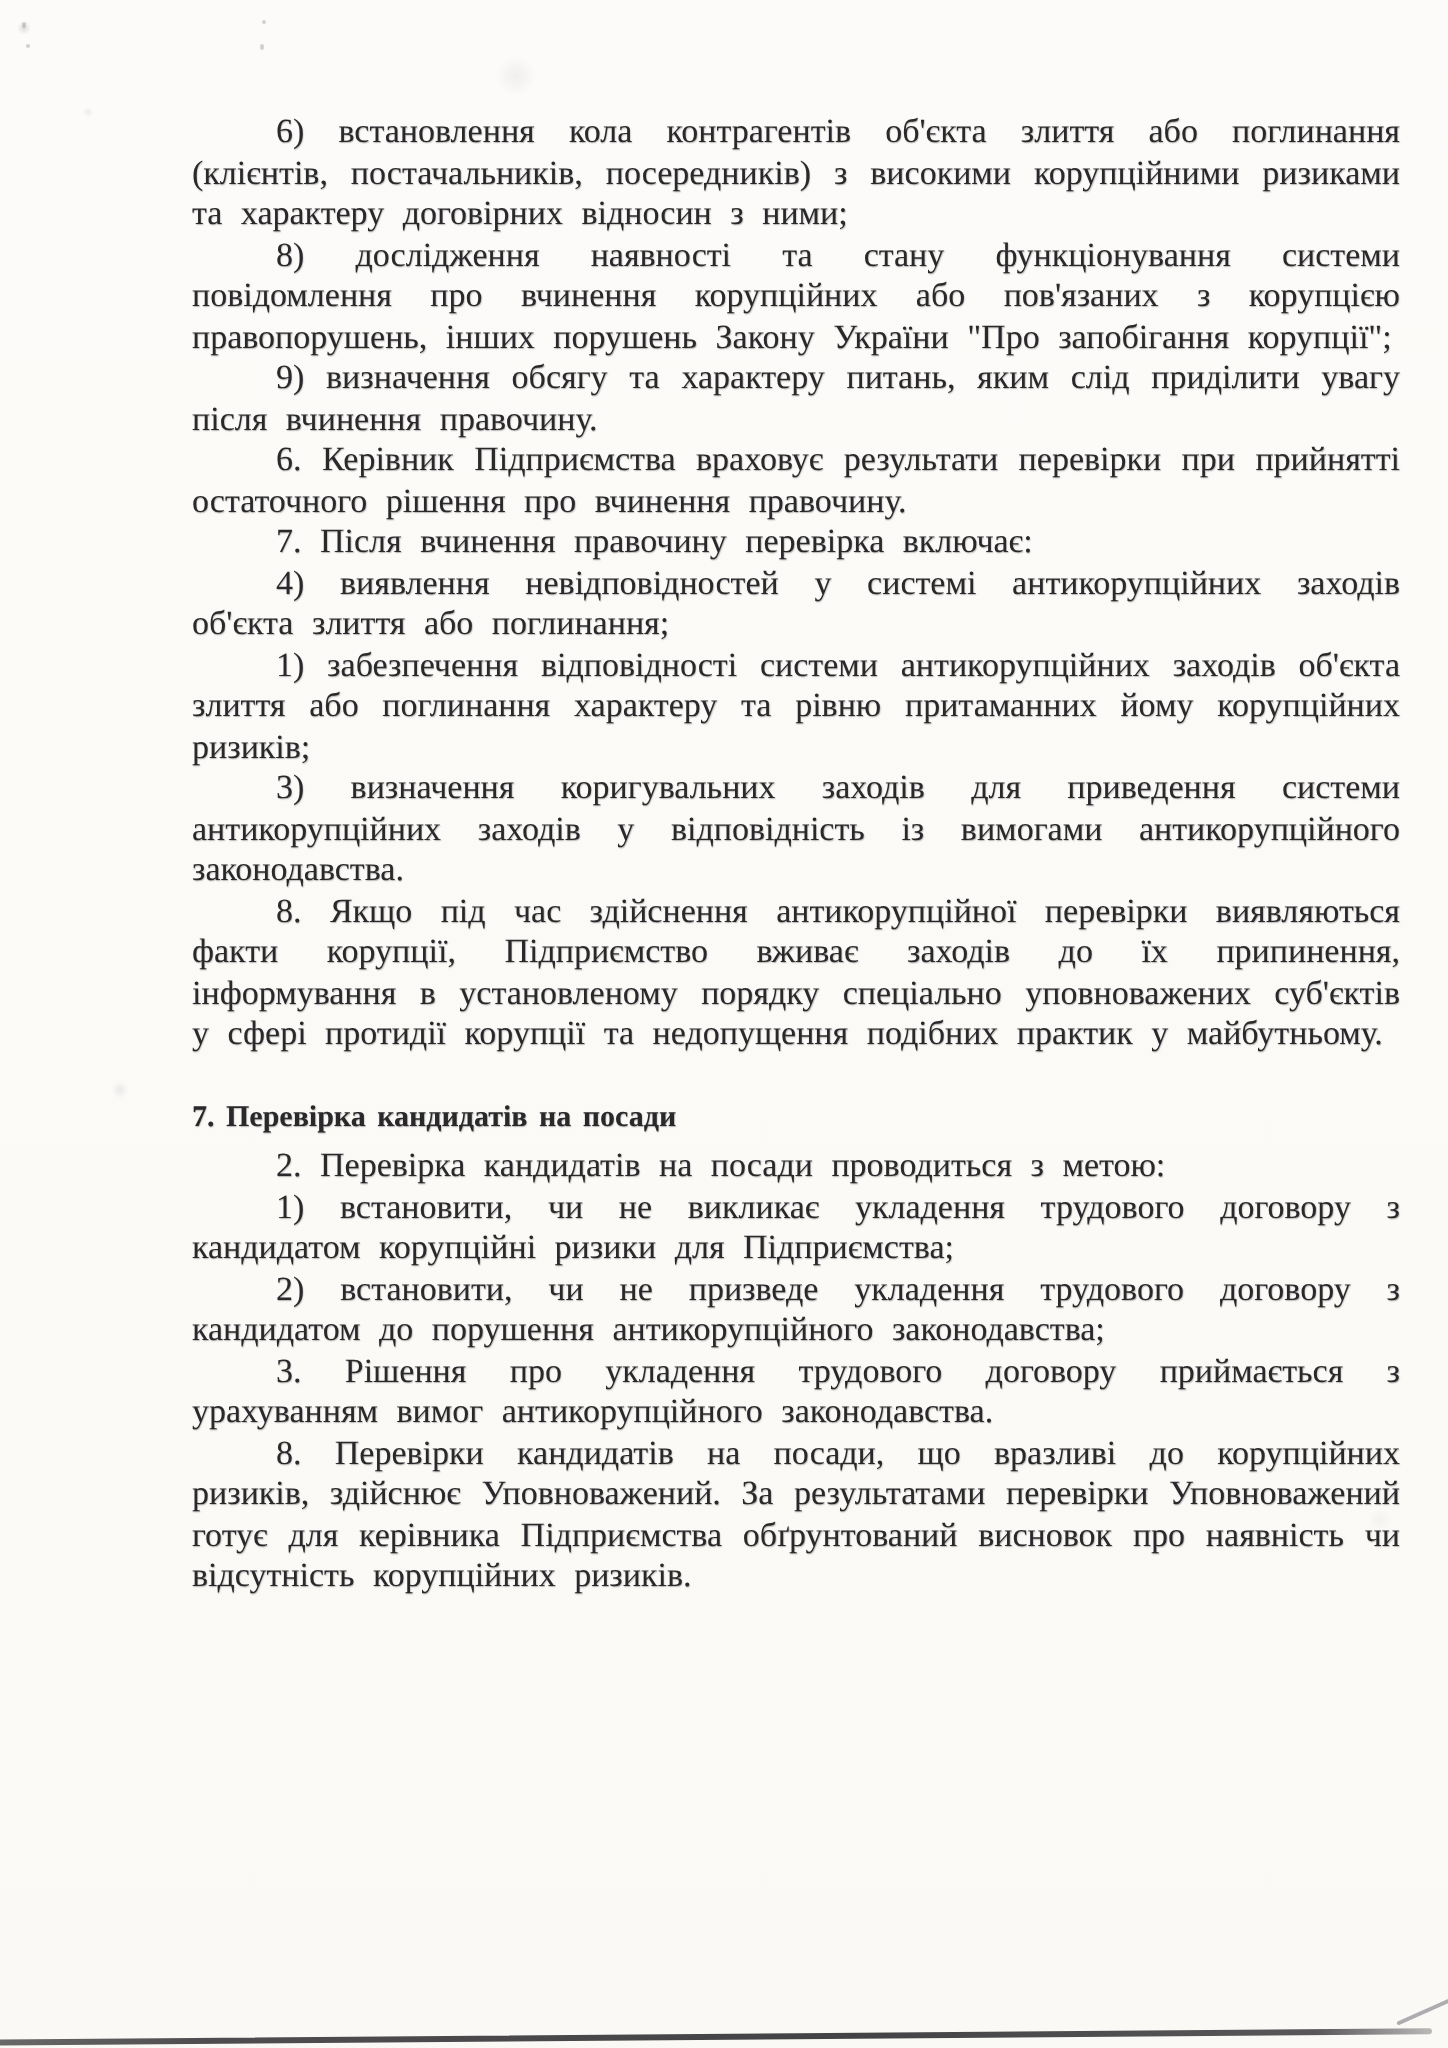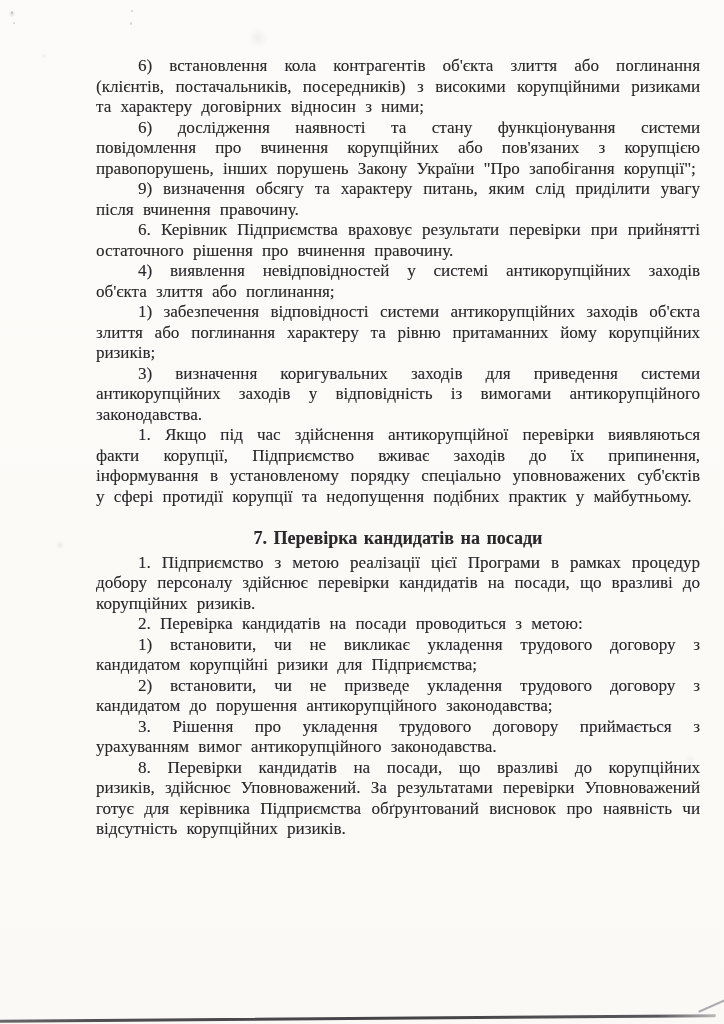--- a/index.html
+++ b/index.html
@@ -37,24 +37,23 @@
     text-align: justify;
     word-spacing: 5px;
     text-shadow: 0.3px 0.3px 0.6px rgba(45,45,50,0.35);
   }
   .para {
     margin: 0;
     text-indent: 42px;
   }
   .heading {
     margin: 21px 0 4px 0;
-    text-align: center;
     text-indent: 0;
     font-weight: bold;
-    font-size: 18px;
+    font-size: 15px;
     word-spacing: 2px;
   }
   .scan-edge-line {
     position: absolute;
     left: -6px;
     top: 1017px;
     width: 722px;
     height: 2.6px;
     background: linear-gradient(90deg, #6a6a6a, #4e4e50 15%, #434345 60%, #58585a 92%, rgba(90,90,92,0.4));
     transform: rotate(-0.45deg);
@@ -85,31 +84,31 @@
 
 <div class="page">
 
   <span class="scan-speck speck-a"></span>
   <span class="scan-speck speck-b"></span>
   <span class="scan-speck speck-c"></span>
   <span class="scan-speck speck-d"></span>
 
   <div class="content">
     <p class="para">6) встановлення кола контрагентів об'єкта злиття або поглинання (клієнтів, постачальників, посередників) з високими корупційними ризиками та характеру договірних відносин з ними;</p>
-    <p class="para">6) дослідження наявності та стану функціонування системи повідомлення про вчинення корупційних або пов'язаних з корупцією правопорушень, інших порушень Закону України "Про запобігання корупції";</p>
+    <p class="para">8) дослідження наявності та стану функціонування системи повідомлення про вчинення корупційних або пов'язаних з корупцією правопорушень, інших порушень Закону України "Про запобігання корупції";</p>
     <p class="para">9) визначення обсягу та характеру питань, яким слід приділити увагу після вчинення правочину.</p>
     <p class="para">6. Керівник Підприємства враховує результати перевірки при прийнятті остаточного рішення про вчинення правочину.</p>
+    <p class="para">7. Після вчинення правочину перевірка включає:</p>
     <p class="para">4) виявлення невідповідностей у системі антикорупційних заходів об'єкта злиття або поглинання;</p>
     <p class="para">1) забезпечення відповідності системи антикорупційних заходів об'єкта злиття або поглинання характеру та рівню притаманних йому корупційних ризиків;</p>
     <p class="para">3) визначення коригувальних заходів для приведення системи антикорупційних заходів у відповідність із вимогами антикорупційного законодавства.</p>
-    <p class="para">1. Якщо під час здійснення антикорупційної перевірки виявляються факти корупції, Підприємство вживає заходів до їх припинення, інформування в установленому порядку спеціально уповноважених суб'єктів у сфері протидії корупції та недопущення подібних практик у майбутньому.</p>
+    <p class="para">8. Якщо під час здійснення антикорупційної перевірки виявляються факти корупції, Підприємство вживає заходів до їх припинення, інформування в установленому порядку спеціально уповноважених суб'єктів у сфері протидії корупції та недопущення подібних практик у майбутньому.</p>
 
     <h2 class="heading">7. Перевірка кандидатів на посади</h2>
 
-    <p class="para">1. Підприємство з метою реалізації цієї Програми в рамках процедур добору персоналу здійснює перевірки кандидатів на посади, що вразливі до корупційних ризиків.</p>
     <p class="para">2. Перевірка кандидатів на посади проводиться з метою:</p>
     <p class="para">1) встановити, чи не викликає укладення трудового договору з кандидатом корупційні ризики для Підприємства;</p>
     <p class="para">2) встановити, чи не призведе укладення трудового договору з кандидатом до порушення антикорупційного законодавства;</p>
     <p class="para">3. Рішення про укладення трудового договору приймається з урахуванням вимог антикорупційного законодавства.</p>
     <p class="para">8. Перевірки кандидатів на посади, що вразливі до корупційних ризиків, здійснює Уповноважений. За результатами перевірки Уповноважений готує для керівника Підприємства обґрунтований висновок про наявність чи відсутність корупційних ризиків.</p>
   </div>
 
   <div class="scan-corner-line"></div>
   <div class="scan-edge-line"></div>
 </div>

